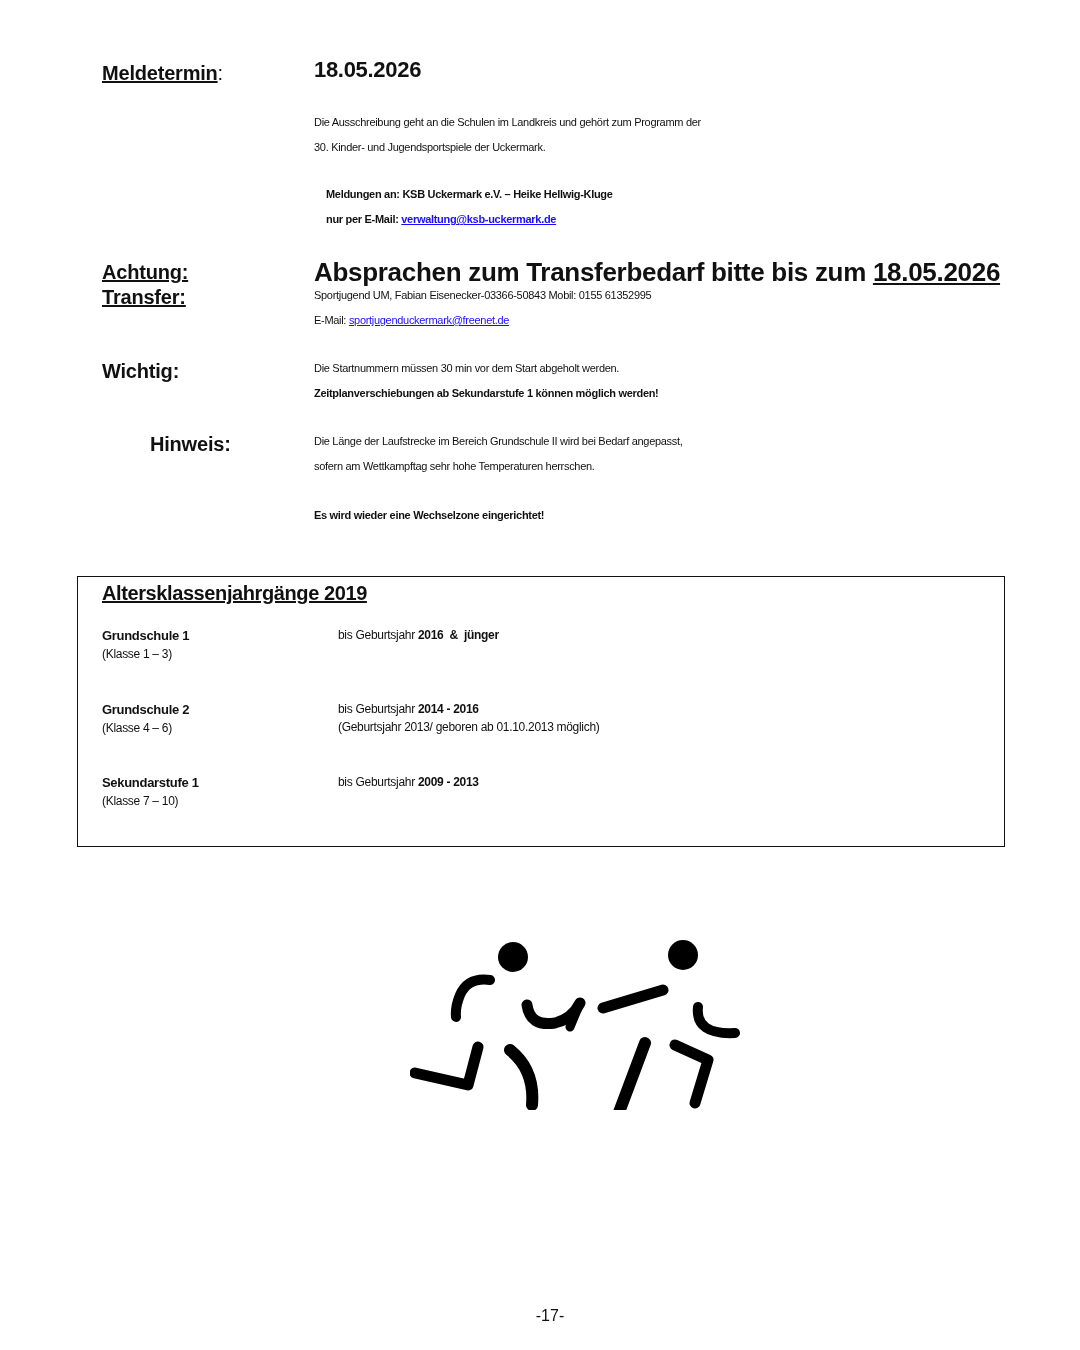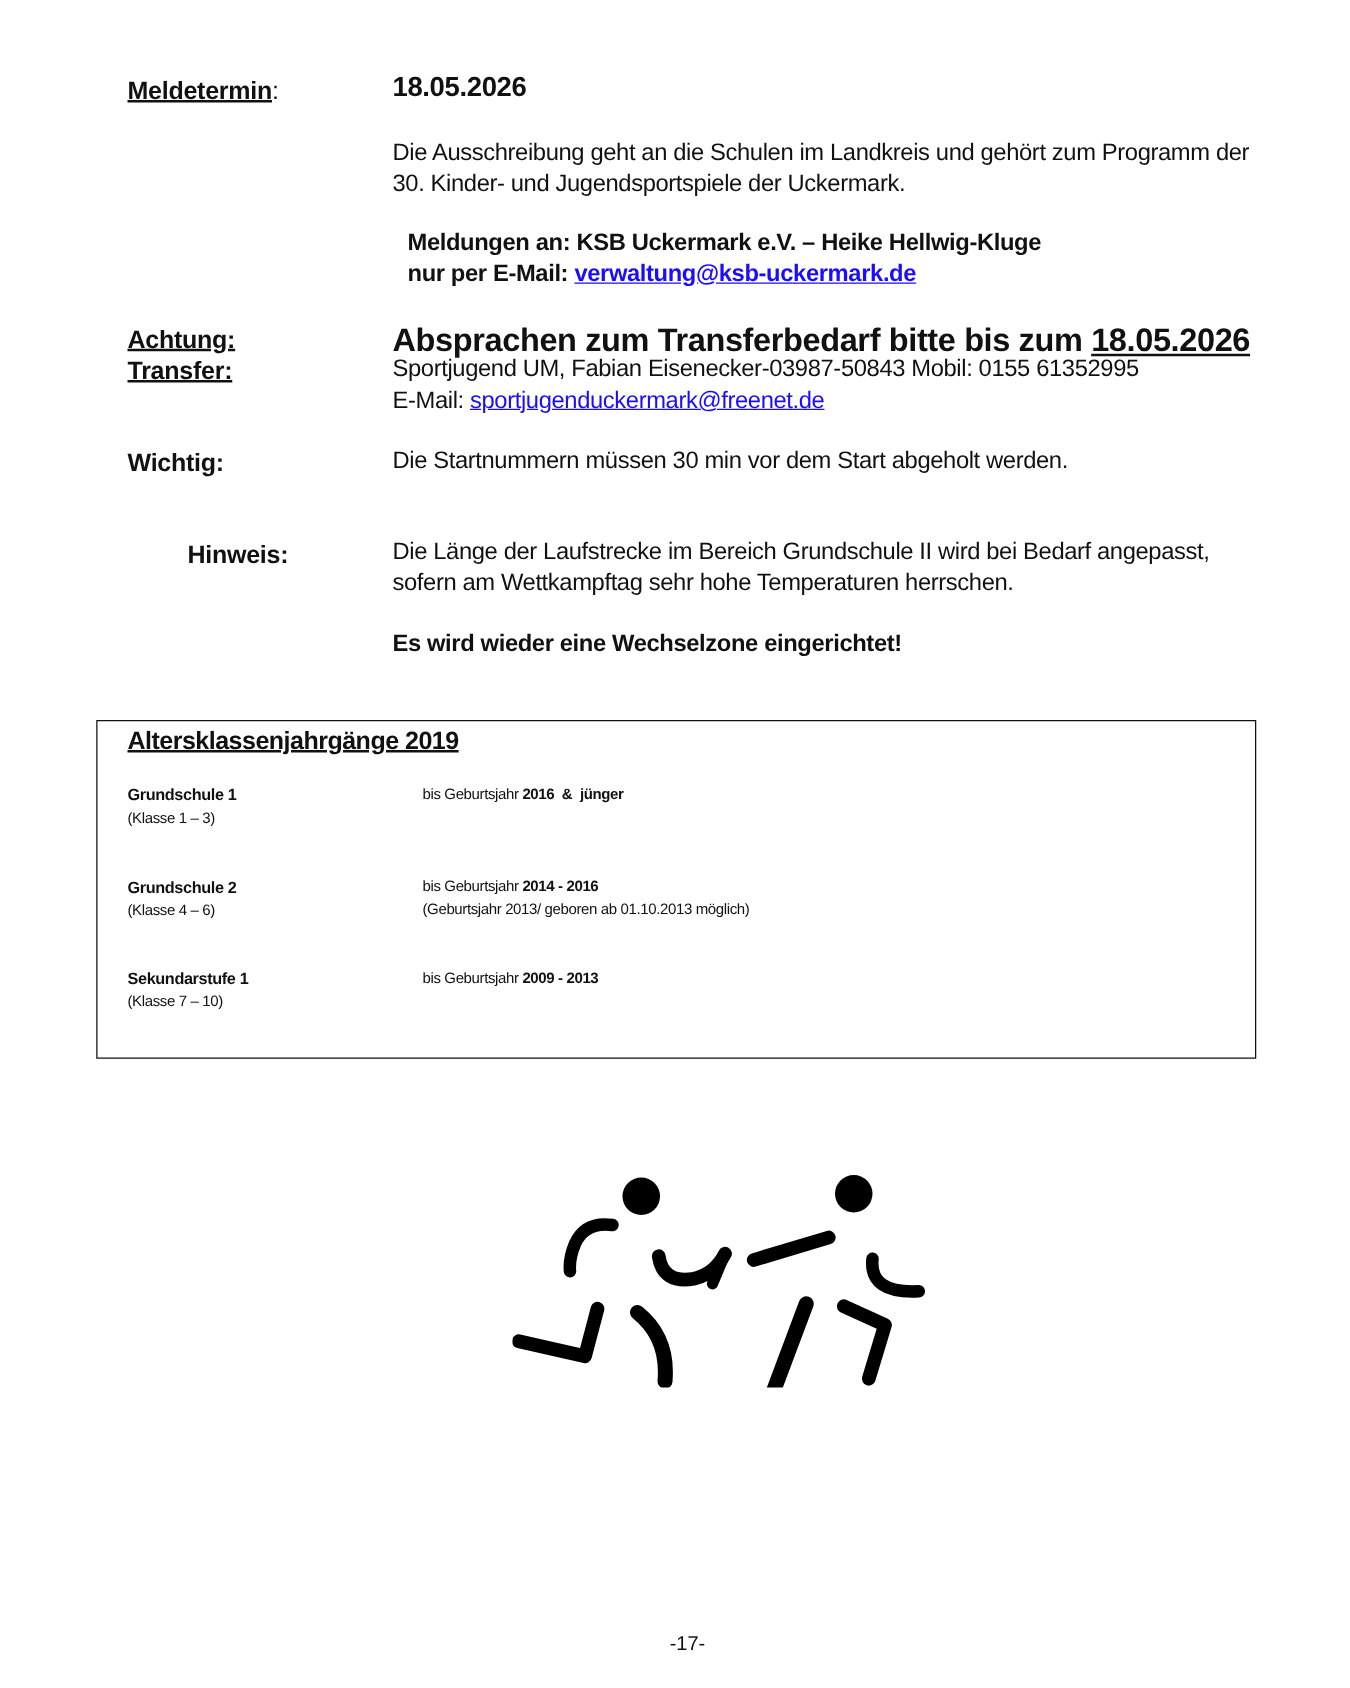--- a/index.html
+++ b/index.html
@@ -3,21 +3,21 @@
 <meta charset="utf-8">
 <style>
   html, body { margin: 0; padding: 0; background: #ffffff; }
   body {
     width: 1080px; height: 1350px; position: relative; overflow: hidden;
     font-family: "Liberation Sans", sans-serif; color: #111;
   }
   .abs { position: absolute; }
   .lbl { font-size: 20px; font-weight: bold; letter-spacing: -0.2px; }
   .u { text-decoration: underline; }
-  .txt { font-size: 19px; line-height: 25px; letter-spacing: -0.3px; }
+  .txt { font-size: 11px; line-height: 25px; letter-spacing: -0.3px; }
   .b { font-weight: bold; }
   .big { font-size: 26px; font-weight: bold; letter-spacing: -0.3px; }
   a.link { color: #1a0dff; text-decoration: underline; }
   .box {
     position: absolute; left: 77px; top: 576px; width: 928px; height: 271px;
     border: 1.5px solid #111; box-sizing: border-box;
   }
   .row-name { font-size: 13px; font-weight: bold; letter-spacing: -0.3px; }
   .row-sub { font-size: 12px; letter-spacing: -0.3px; }
 </style>
@@ -42,29 +42,30 @@
   </div>
 </div>
 
 <div class="abs lbl u" style="left:102px; top:261px;">Achtung:</div>
 <div class="abs lbl u" style="left:102px; top:286px;">Transfer:</div>
 
 <div class="abs big" style="left:314px; top:257px;">
   <span>Absprachen zum Transferbedarf bitte bis zum </span><span class="u">18.05.2026</span>
 </div>
 <div class="abs txt" style="left:314px; top:283px;">
-  <div>Sportjugend UM, Fabian Eisenecker-03987-50843  Mobil: 0155 61352995</div>
+  <div>Sportjugend UM, Fabian Eisenecker-03366-50843  Mobil: 0155 61352995</div>
   <div>
     <span>E-Mail: </span><a class="link">sportjugenduckermark@freenet.de</a>
   </div>
 </div>
 
 <div class="abs lbl" style="left:102px; top:360px;">Wichtig:</div>
 <div class="abs txt" style="left:314px; top:356px;">
   <div>Die Startnummern müssen 30 min vor dem Start abgeholt werden.</div>
+  <div class="b">Zeitplanverschiebungen ab Sekundarstufe 1 können möglich werden!</div>
 </div>
 
 <div class="abs lbl" style="left:102px; top:433px;margin-left:48px;">Hinweis:</div>
 <div class="abs txt" style="left:314px; top:429px;">
   <div>Die Länge der Laufstrecke im Bereich Grundschule II wird bei Bedarf angepasst,</div>
   <div>sofern am Wettkampftag sehr hohe Temperaturen herrschen.</div>
 </div>
 <div class="abs txt b" style="left:314px; top:503px;">Es wird wieder eine Wechselzone eingerichtet!</div>
 
 <div class="box"></div>

